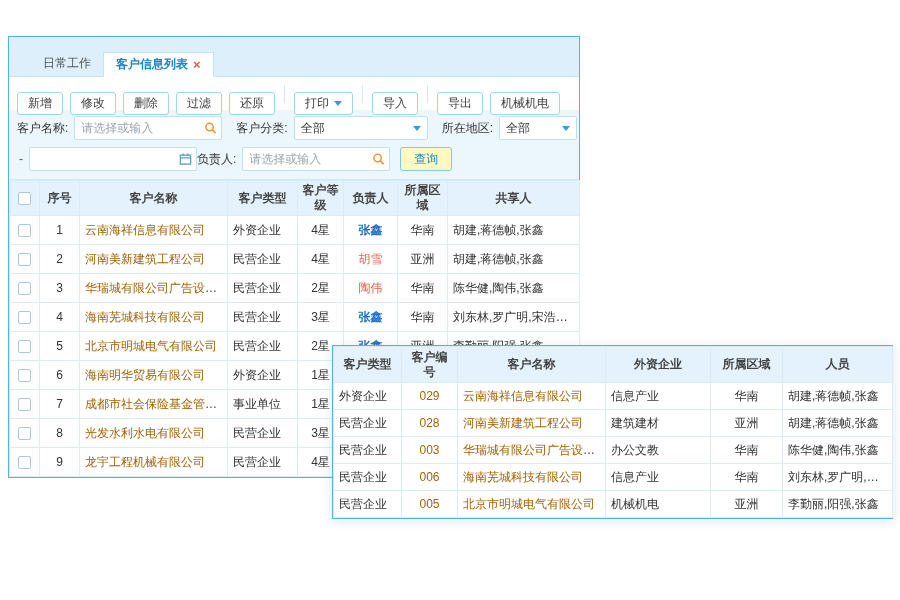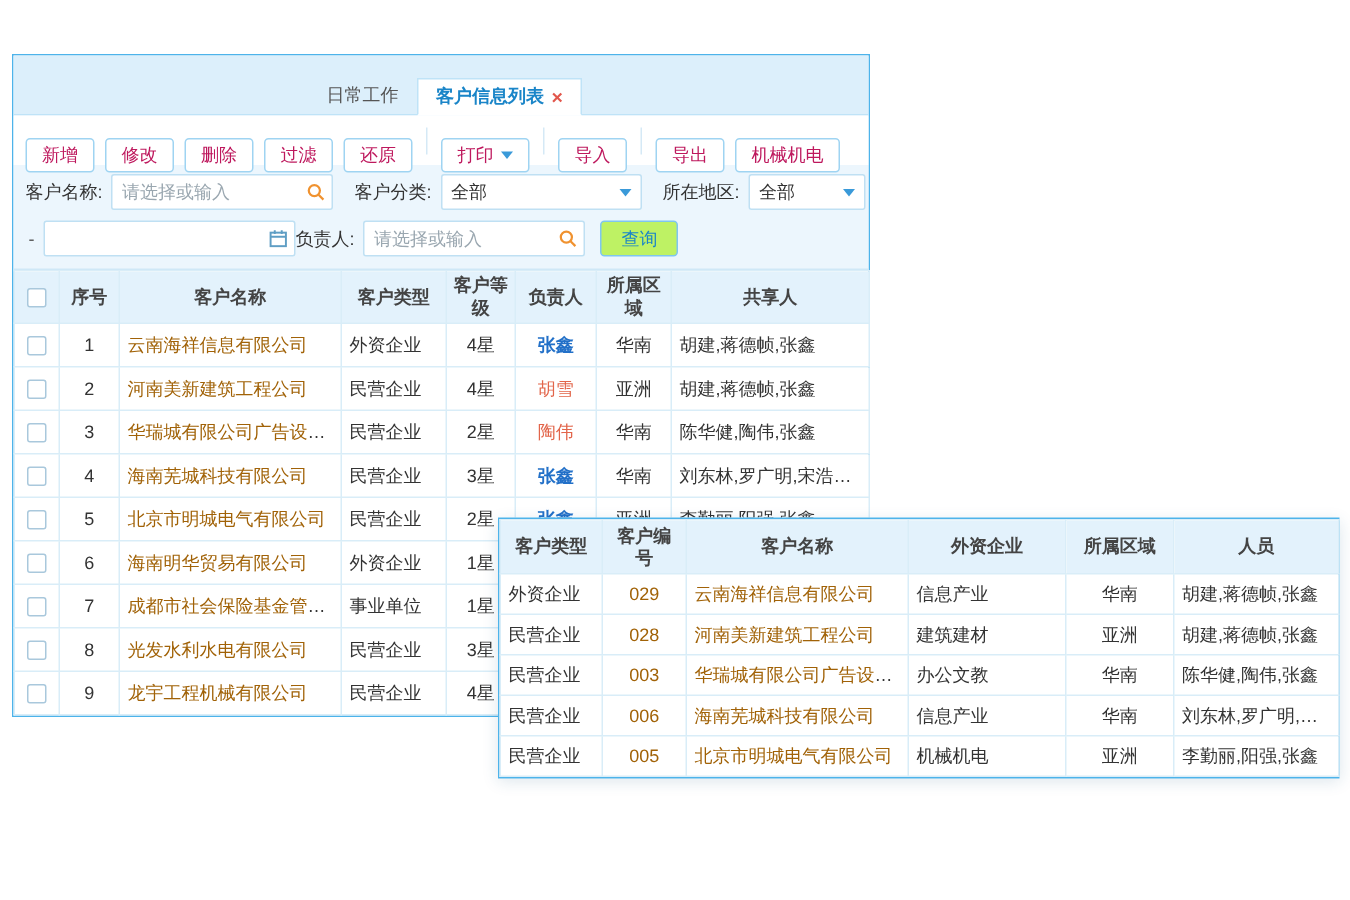--- a/index.html
+++ b/index.html
@@ -10,47 +10,47 @@
     font-size:12px; color:#333;
     position:relative; overflow:hidden;
   }
   .stage { position:absolute; inset:0; }
 
   .win { position:absolute; background:#fff; border:1px solid #4db3ea; }
   .main-win { left:8px; top:36px; width:572px; }
   .overlay-win { left:332px; top:345px; width:561px; z-index:10; box-shadow:0 2px 10px rgba(30,90,130,.15); }
 
   
-  .tabbar { display:flex; background:#dceffb; border-bottom:1px solid #bfe3f7; height:40px; align-items:flex-end; padding-left:6px;justify-content:center; }
+  .tabbar { display:flex; background:#dceffb; border-bottom:1px solid #bfe3f7; height:40px; align-items:flex-end; padding-left:22px; }
   .tab { padding:0 12px; height:25px; line-height:25px; color:#555; cursor:pointer; display:flex; align-items:center; gap:5px; }
   .tab.active { background:#fff; color:#1a85c8; font-weight:bold; border:1px solid #bfe3f7; border-bottom:1px solid #fff; margin-bottom:-1px; }
   .tab-close { color:#e2574c; font-weight:bold; font-size:13px; line-height:1; cursor:pointer; }
 
   
   .toolbar { display:flex; align-items:center; gap:7px; padding:5px 8px; height:33px; background:#fff; }
-  .tb-btn { background:#fff; border:1px solid #9fd4f2; color:#be185d; border-radius:3px; padding:0 10px; height:23px;
+  .tb-btn { background:#fff; border:1px solid #9fd4f2; color:#404040; border-radius:3px; padding:0 10px; height:23px;
             font-size:12px; font-family:inherit; cursor:pointer; display:inline-flex; align-items:center; gap:5px; white-space:nowrap;margin-top:20px; }
   .sep { width:1px; height:18px; background:#d5e9f6; margin:0 2px; flex:none; }
   .caret { width:0; height:0; border-left:4px solid transparent; border-right:4px solid transparent; border-top:5px solid #3a9ad9; display:inline-block; }
 
   
   .filters { background:#ecf6fd; padding:4px 2px 6px 8px; border-bottom:1px solid #cfe8f7; }
   .frow { display:flex; align-items:center; height:28px; }
   .frow + .frow { margin-top:3px; }
   .flabel { color:#333; margin-right:6px; white-space:nowrap; }
   .fdash { margin:0 6px 0 2px; color:#555; }
   .finput { position:relative; display:inline-block; height:24px; flex:none; }
   .finput input { width:100%; height:24px; border:1px solid #bfe0f3; border-radius:2px; padding:0 22px 0 6px;
                   font-size:12px; font-family:inherit; color:#333; background:#fff; outline:none; }
   .finput input::placeholder { color:#9aa7b0; }
   .fselect { position:relative; height:24px; border:1px solid #bfe0f3; border-radius:2px; background:#fff;
              display:flex; align-items:center; padding:0 20px 0 6px; cursor:pointer; overflow:hidden; }
   .fselect .caret { position:absolute; right:6px; }
   .icon-in { position:absolute; right:5px; top:50%; transform:translateY(-50%); width:13px; height:13px; display:block; cursor:pointer; }
-  .btn-search { background:#bef264; border:1px solid #7fc6ef; color:#1a85c8; border-radius:3px; height:24px;
+  .btn-search { background:#fef9c3; border:1px solid #7fc6ef; color:#1a85c8; border-radius:3px; height:24px;
                 padding:0 13px; font-size:12px; font-family:inherit; cursor:pointer; }
 
   
   table.grid { border-collapse:collapse; width:100%; table-layout:fixed; }
   .grid th, .grid td { border:1px solid #d9edf8; font-size:12px; overflow:hidden; white-space:nowrap; text-overflow:ellipsis; }
   .grid thead th { background:#e3f2fc; color:#444; font-weight:bold; height:34px; text-align:center; padding:2px 4px; white-space:normal; line-height:1.25; }
   .grid tbody td { height:29px; padding:0 5px; background:#fff; }
   .c-center { text-align:center; }
   .lnk { color:#a16207; text-decoration:none; cursor:pointer; }
   .cb { width:13px; height:13px; border:1px solid #a9c8dc; border-radius:2px; background:#fff; display:inline-block; vertical-align:middle; cursor:pointer; }

